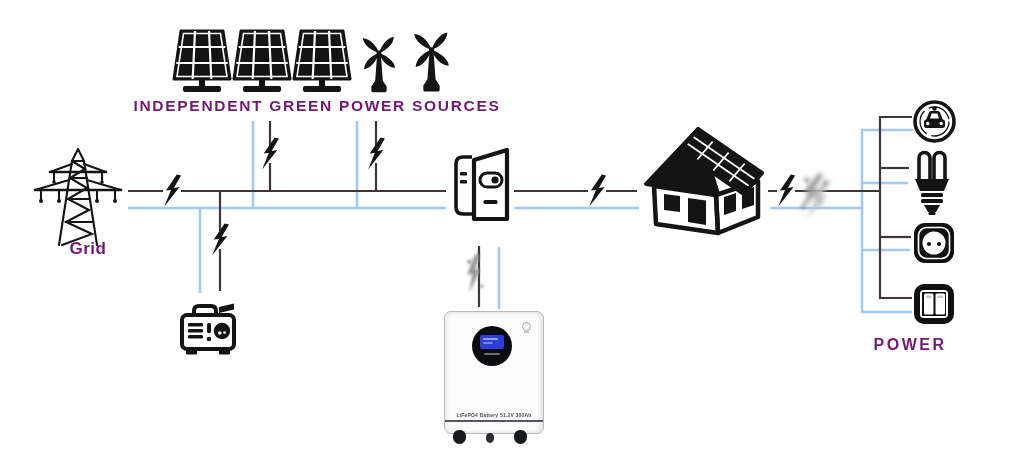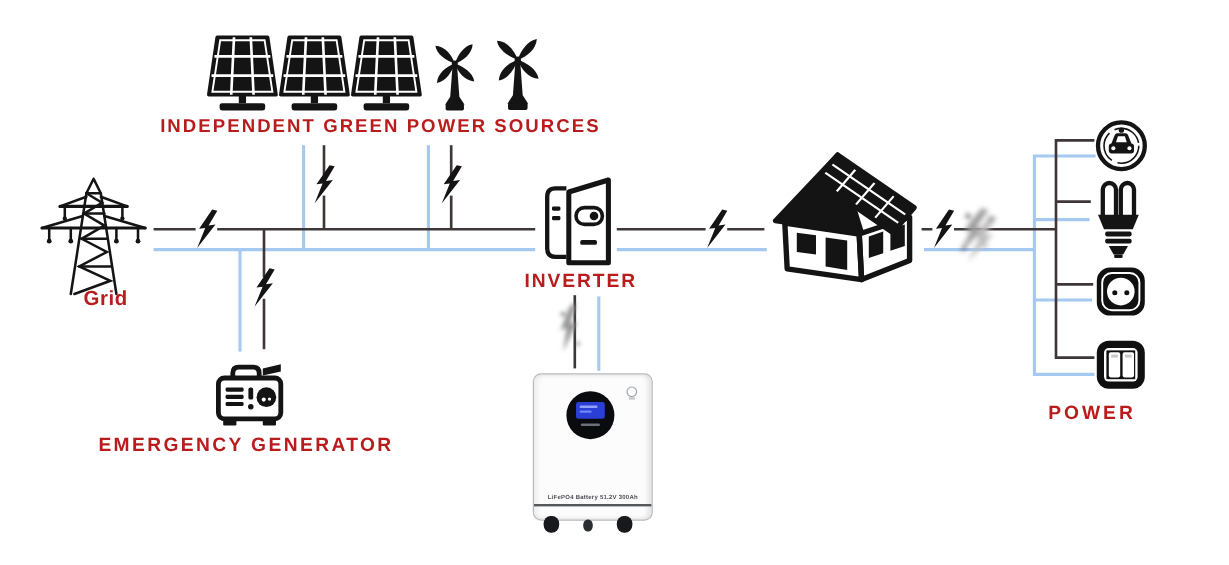--- a/index.html
+++ b/index.html
@@ -2,21 +2,21 @@
 <html style="--wire-dark: #3f3637; --wire-blue: #a6c9f1; --icon-black: #141414; --lcd-blue: #2b3ed6;"><head>
 <meta charset="utf-8">
 <style>
   html,body{margin:0;padding:0;background:#fff;}
   #canvas{
     position:relative;width:1024px;height:471px;background:#ffffff;overflow:hidden;
     font-family:"Liberation Sans","DejaVu Sans",sans-serif;
   }
   .abs{position:absolute;}
   .label{
-    position:absolute;color:#b91c1c;font-weight:bold;text-align:center;
+    position:absolute;color:#701a75;font-weight:bold;text-align:center;
     white-space:nowrap;line-height:1.1;
   }
   #title-label{left:127px;top:97px;width:380px;font-size:15.5px;letter-spacing:1.7px;}
   #grid-label{left:44px;top:240px;width:88px;font-size:17px;letter-spacing:.5px;}
   #generator-label{left:60px;top:363px;width:290px;font-size:16px;letter-spacing:2px;}
   #inverter-label{left:428px;top:226px;width:112px;font-size:16px;letter-spacing:1.6px;}
   #load-label{left:864px;top:336px;width:92px;font-size:16px;letter-spacing:2.5px;}
   svg{display:block;overflow:visible;}
   .wd{stroke:var(--wire-dark,#3f3637);stroke-width:2.2;fill:none;}
   .wb{stroke:var(--wire-blue,#a6c9f1);stroke-width:2.6;fill:none;}
@@ -324,17 +324,15 @@
     <rect x="8" y="8" width="28" height="28" rx="4" fill="#fff"></rect>
     <rect x="10" y="10" width="24" height="24" fill="#101010"></rect>
     <rect x="12" y="11.5" width="9.5" height="21" rx="1.5" fill="#fff"></rect>
     <rect x="23.5" y="11.5" width="9.5" height="21" rx="1.5" fill="#fff"></rect>
     <rect x="14" y="13.5" width="5.5" height="2.5" fill="#c9c9c9"></rect>
     <rect x="25.5" y="13.5" width="5.5" height="2.5" fill="#c9c9c9"></rect>
   </svg>
 
   <div id="title-label" class="label">INDEPENDENT GREEN POWER SOURCES</div>
   <div id="grid-label" class="label">Grid</div>
-  <div id="generator-label" class="label">EMERGENCY GENERATOR</div>
-  <div id="inverter-label" class="label">INVERTER</div>
   <div id="load-label" class="label">POWER</div>
 
 </div>
 
 </body></html>

